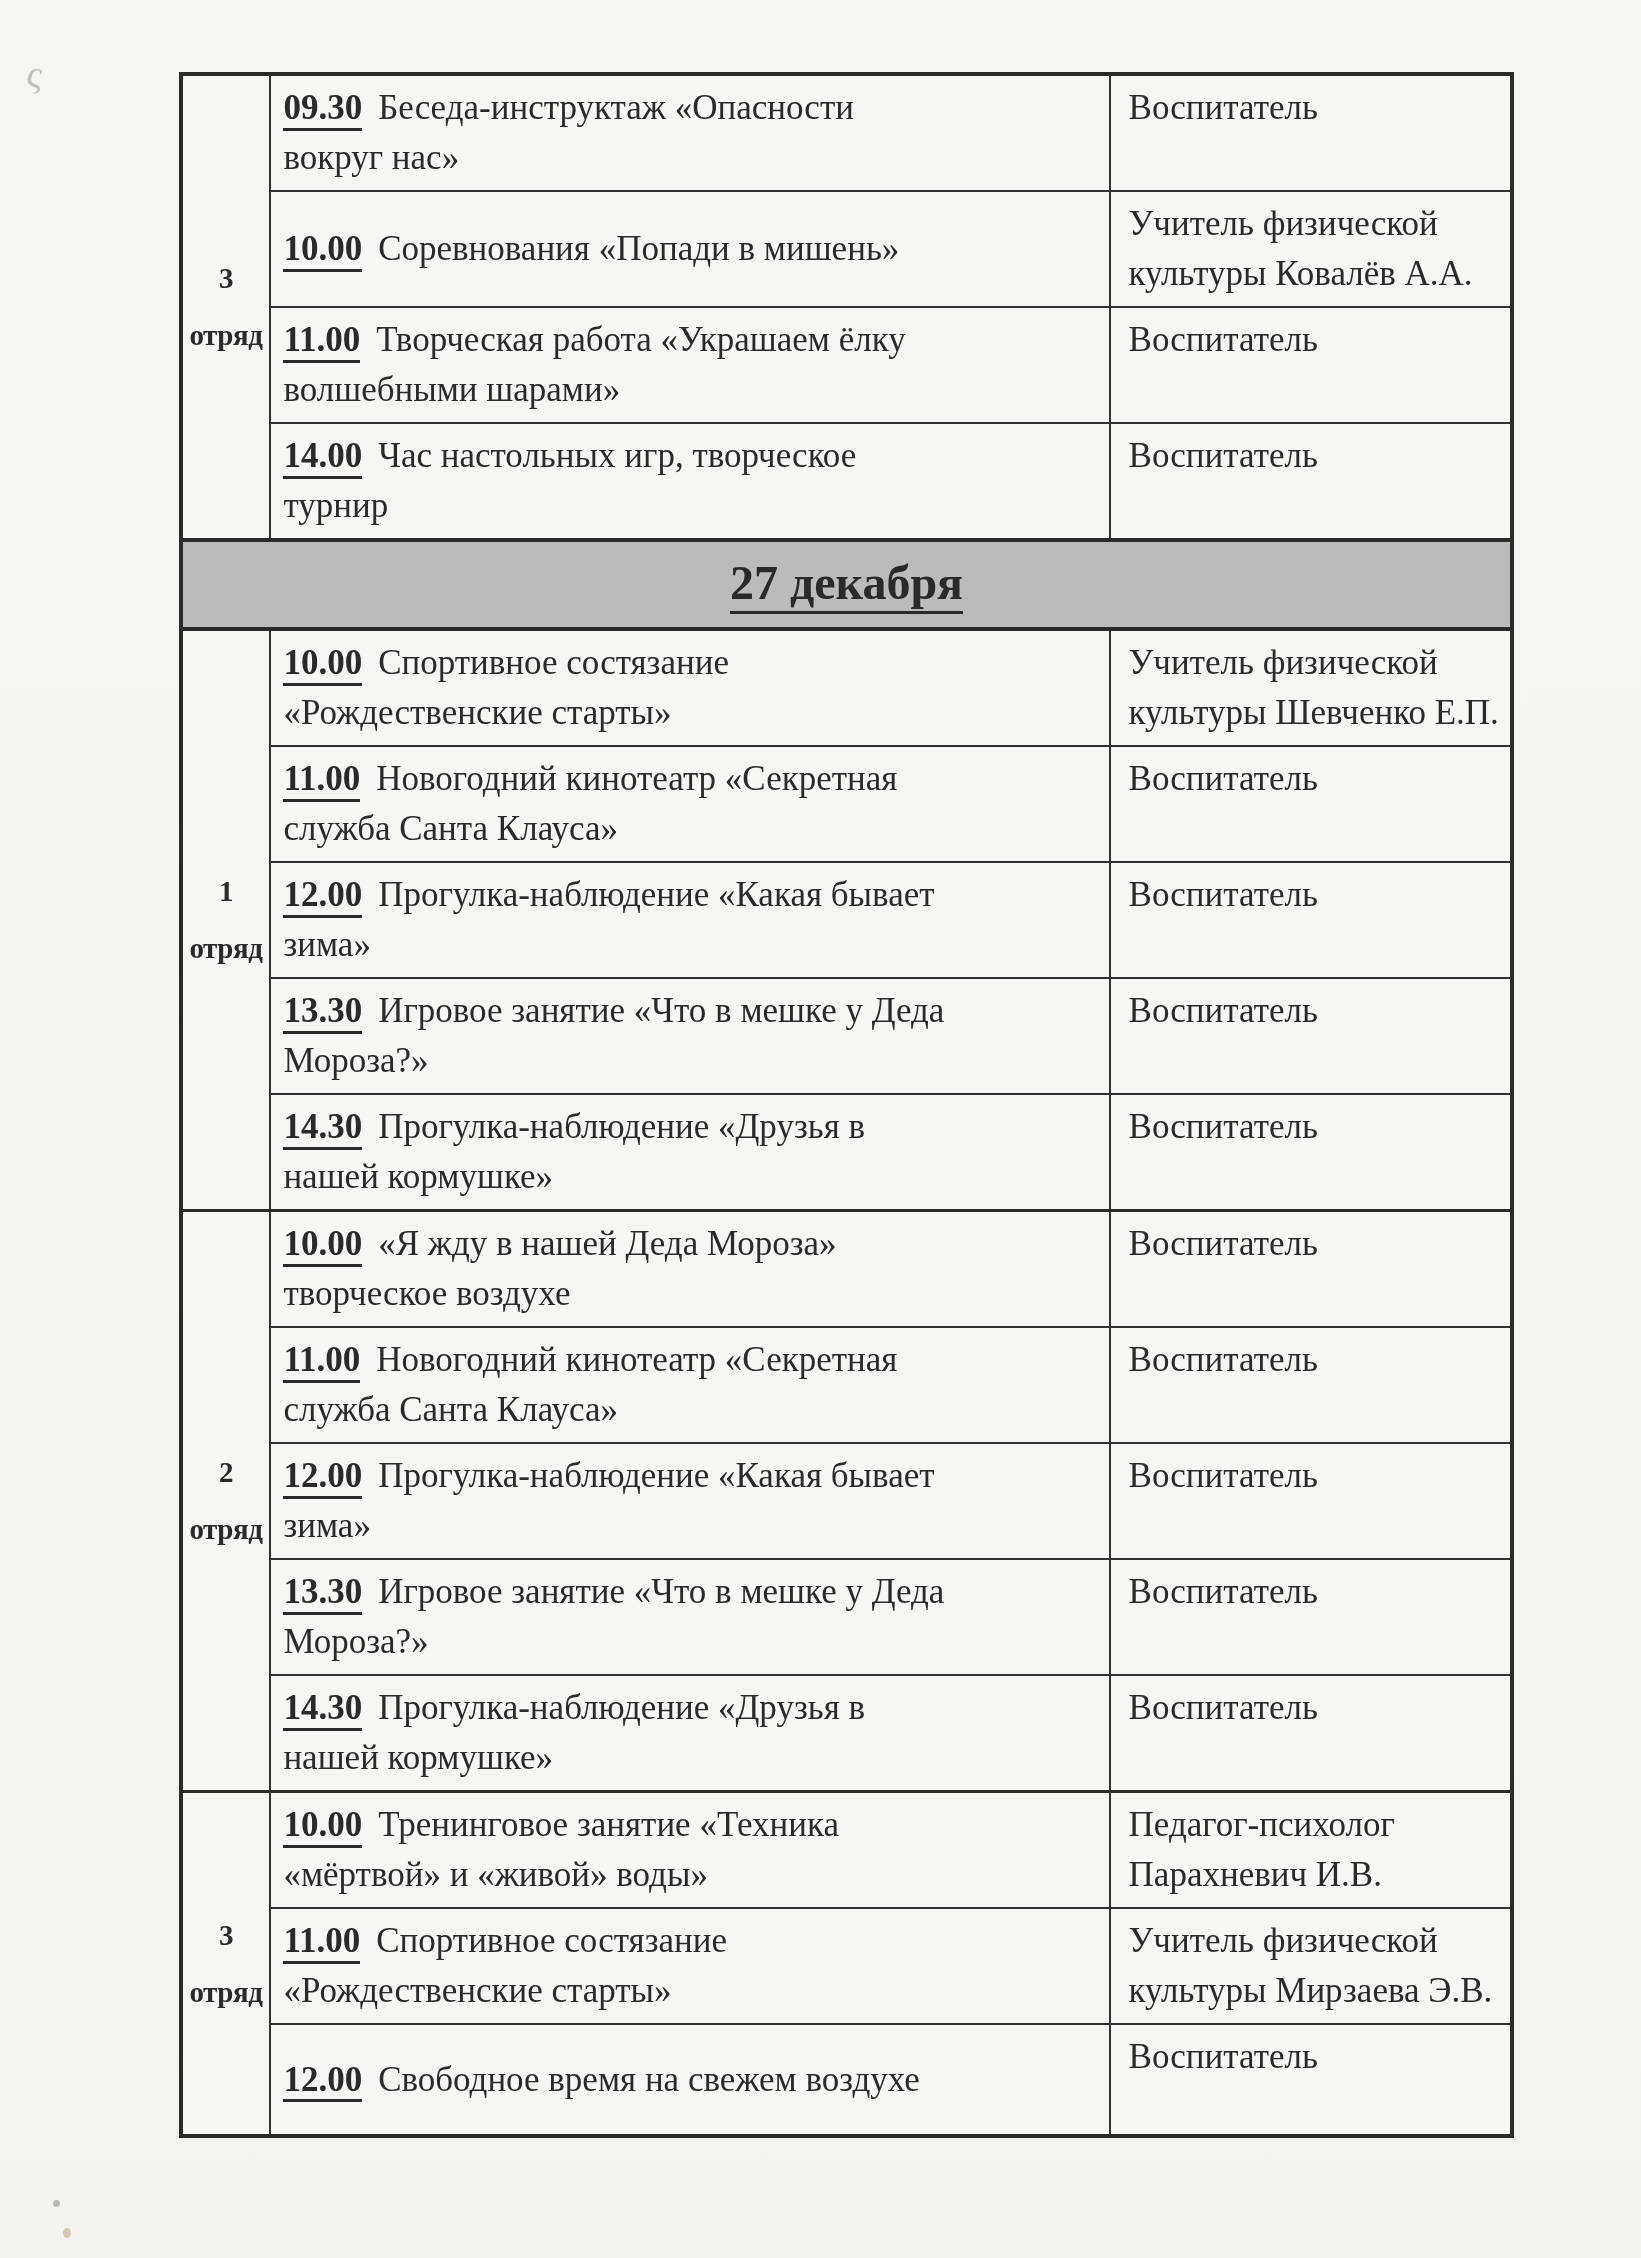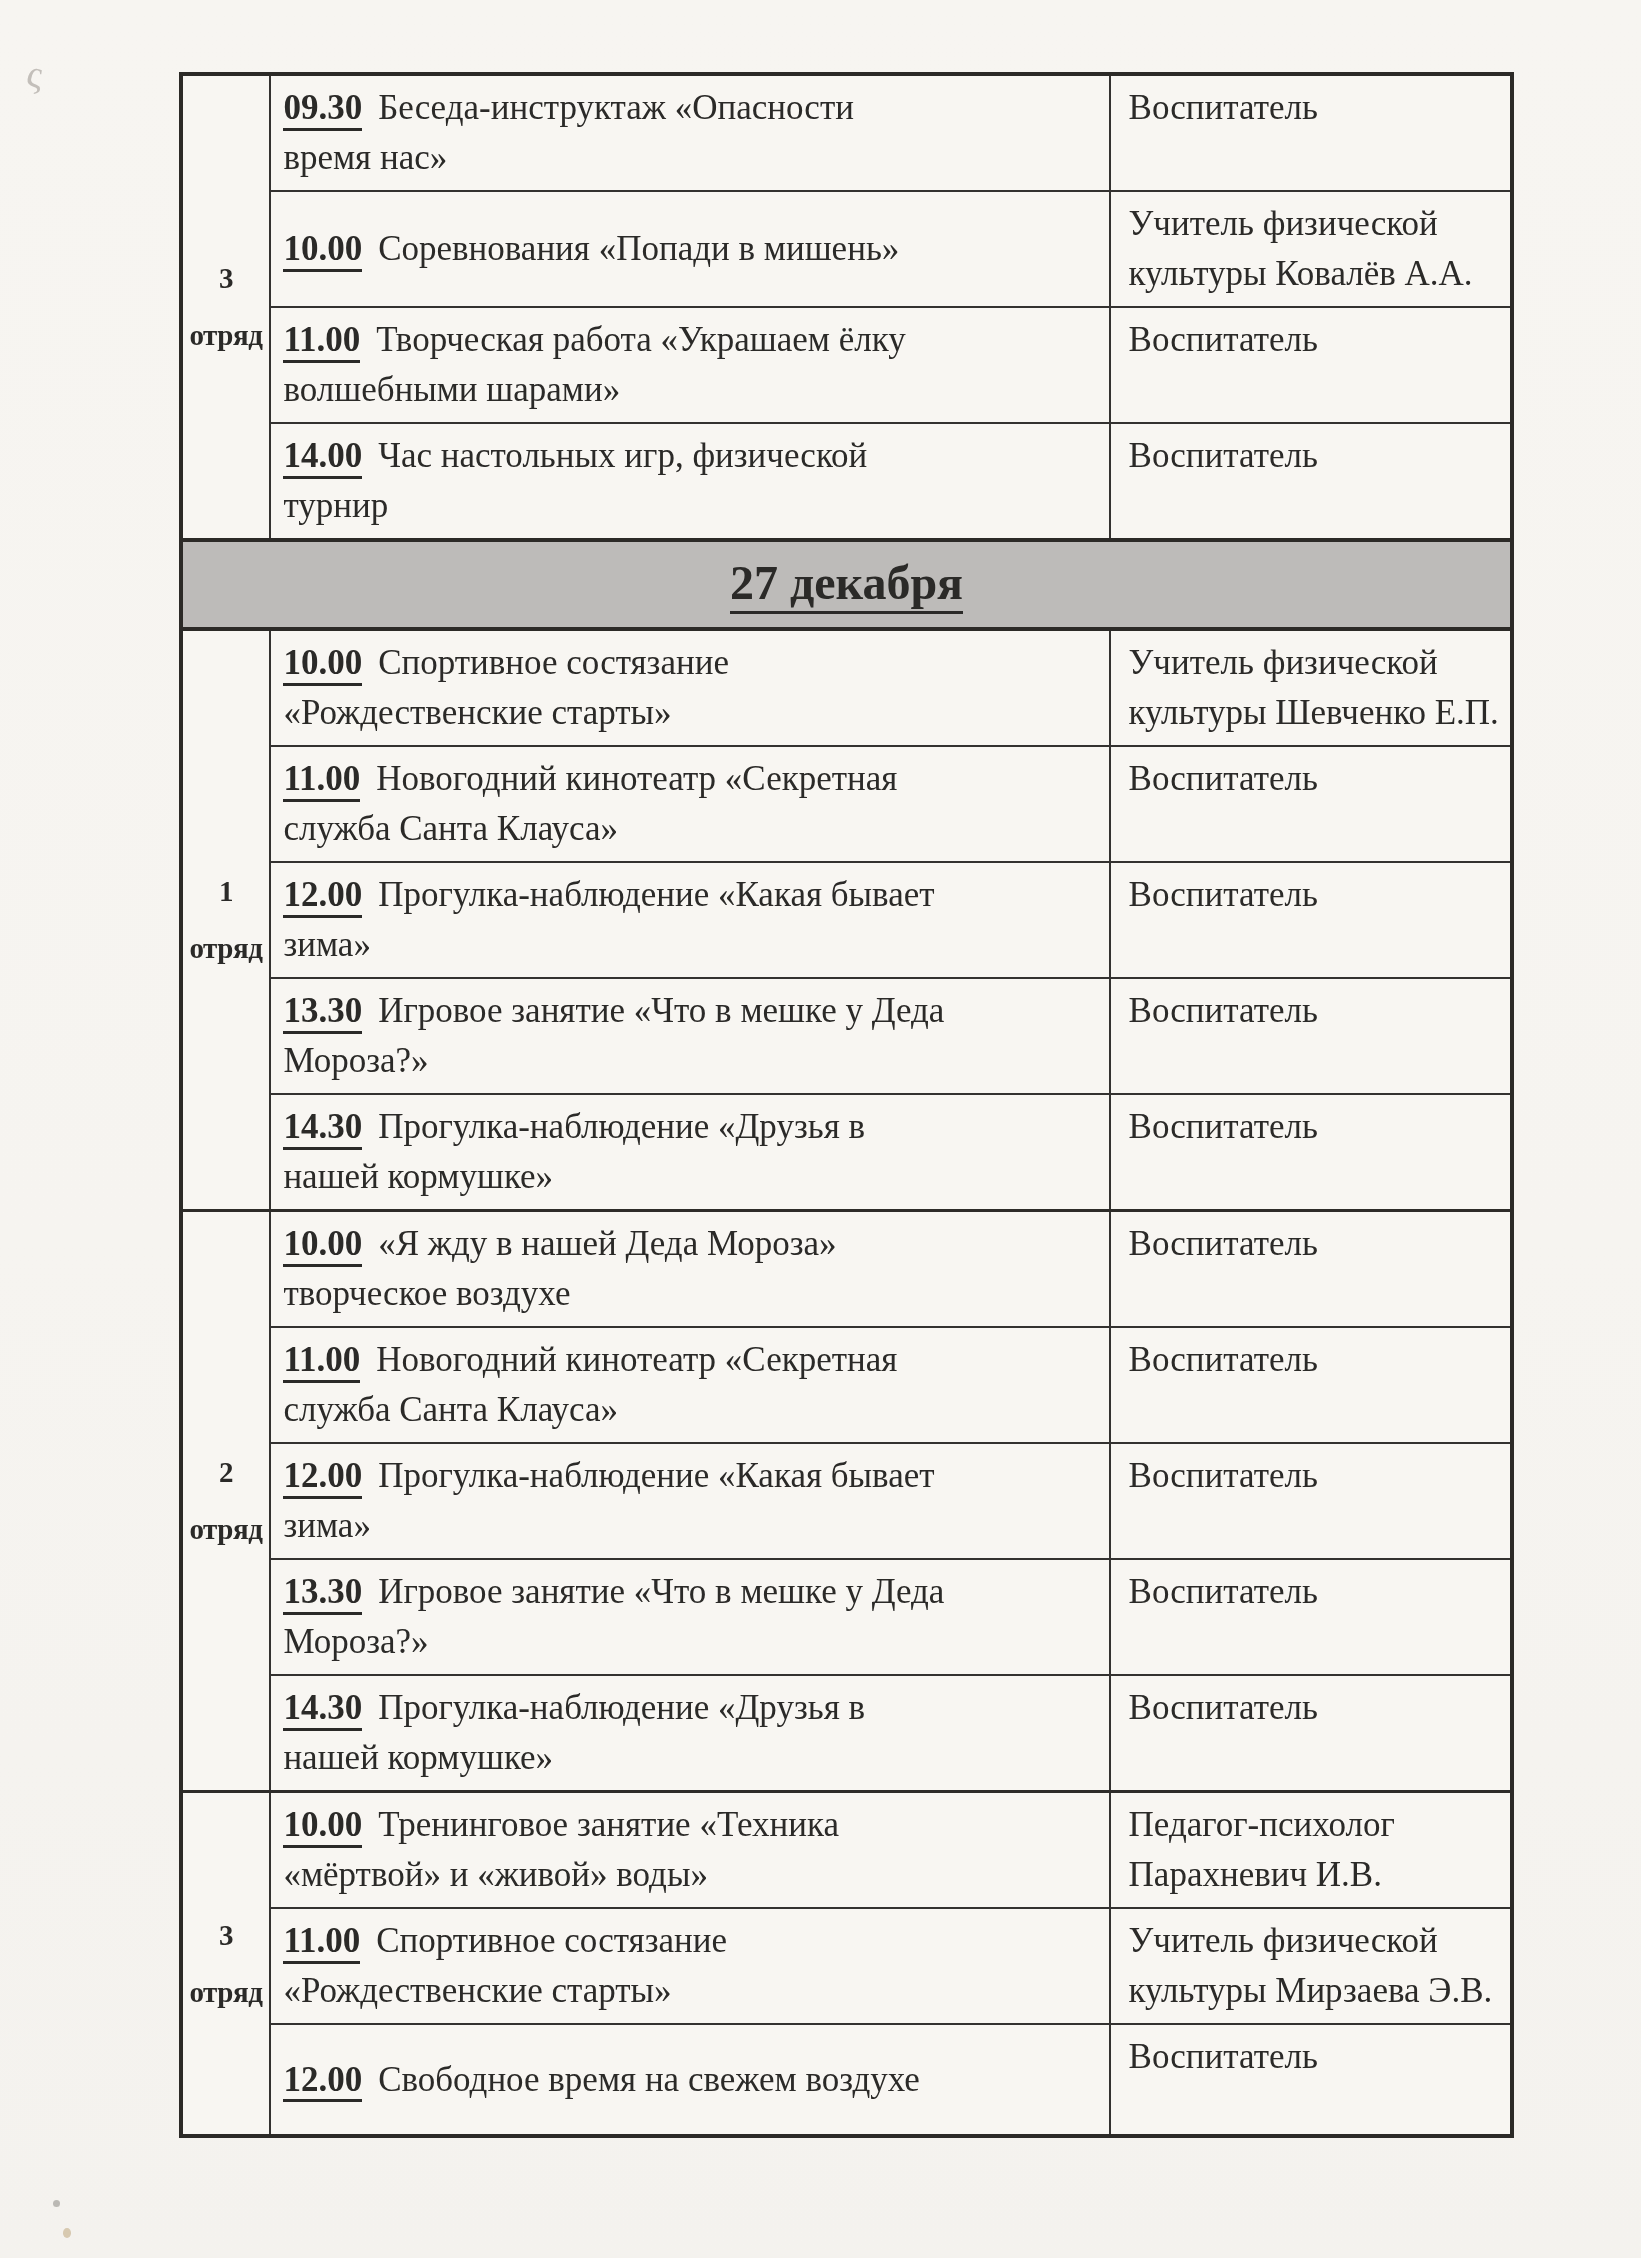--- a/index.html
+++ b/index.html
@@ -87,21 +87,21 @@
     <div class="group-label-cell">
       <div class="group-label">
         <div>3</div>
         <div>отряд</div>
       </div>
     </div>
     <div class="group-rows">
   <div class="activity-row">
     <div class="activity-cell">
               <div class="cell-line"><span class="time">09.30</span><span>Беседа-инструктаж  «Опасности</span></div>
-              <div class="cell-line">время нас»</div>
+              <div class="cell-line">вокруг нас»</div>
             </div>
     <div class="responsible-cell">
               <div class="cell-line">Воспитатель</div>
             </div>
   </div>
 
   <div class="activity-row">
     <div class="activity-cell">
               <div class="cell-line"><span class="time">10.00</span><span>Соревнования «Попади в мишень»</span></div>
             </div>
@@ -116,21 +116,21 @@
               <div class="cell-line"><span class="time">11.00</span><span>Творческая работа «Украшаем ёлку</span></div>
               <div class="cell-line">волшебными шарами»</div>
             </div>
     <div class="responsible-cell">
               <div class="cell-line">Воспитатель</div>
             </div>
   </div>
 
   <div class="activity-row">
     <div class="activity-cell">
-              <div class="cell-line"><span class="time">14.00</span><span>Час настольных игр, физической</span></div>
+              <div class="cell-line"><span class="time">14.00</span><span>Час настольных игр, творческое</span></div>
               <div class="cell-line">турнир</div>
             </div>
     <div class="responsible-cell">
               <div class="cell-line">Воспитатель</div>
             </div>
   </div>
 </div>
   </section>
 
   <div class="date-band">

